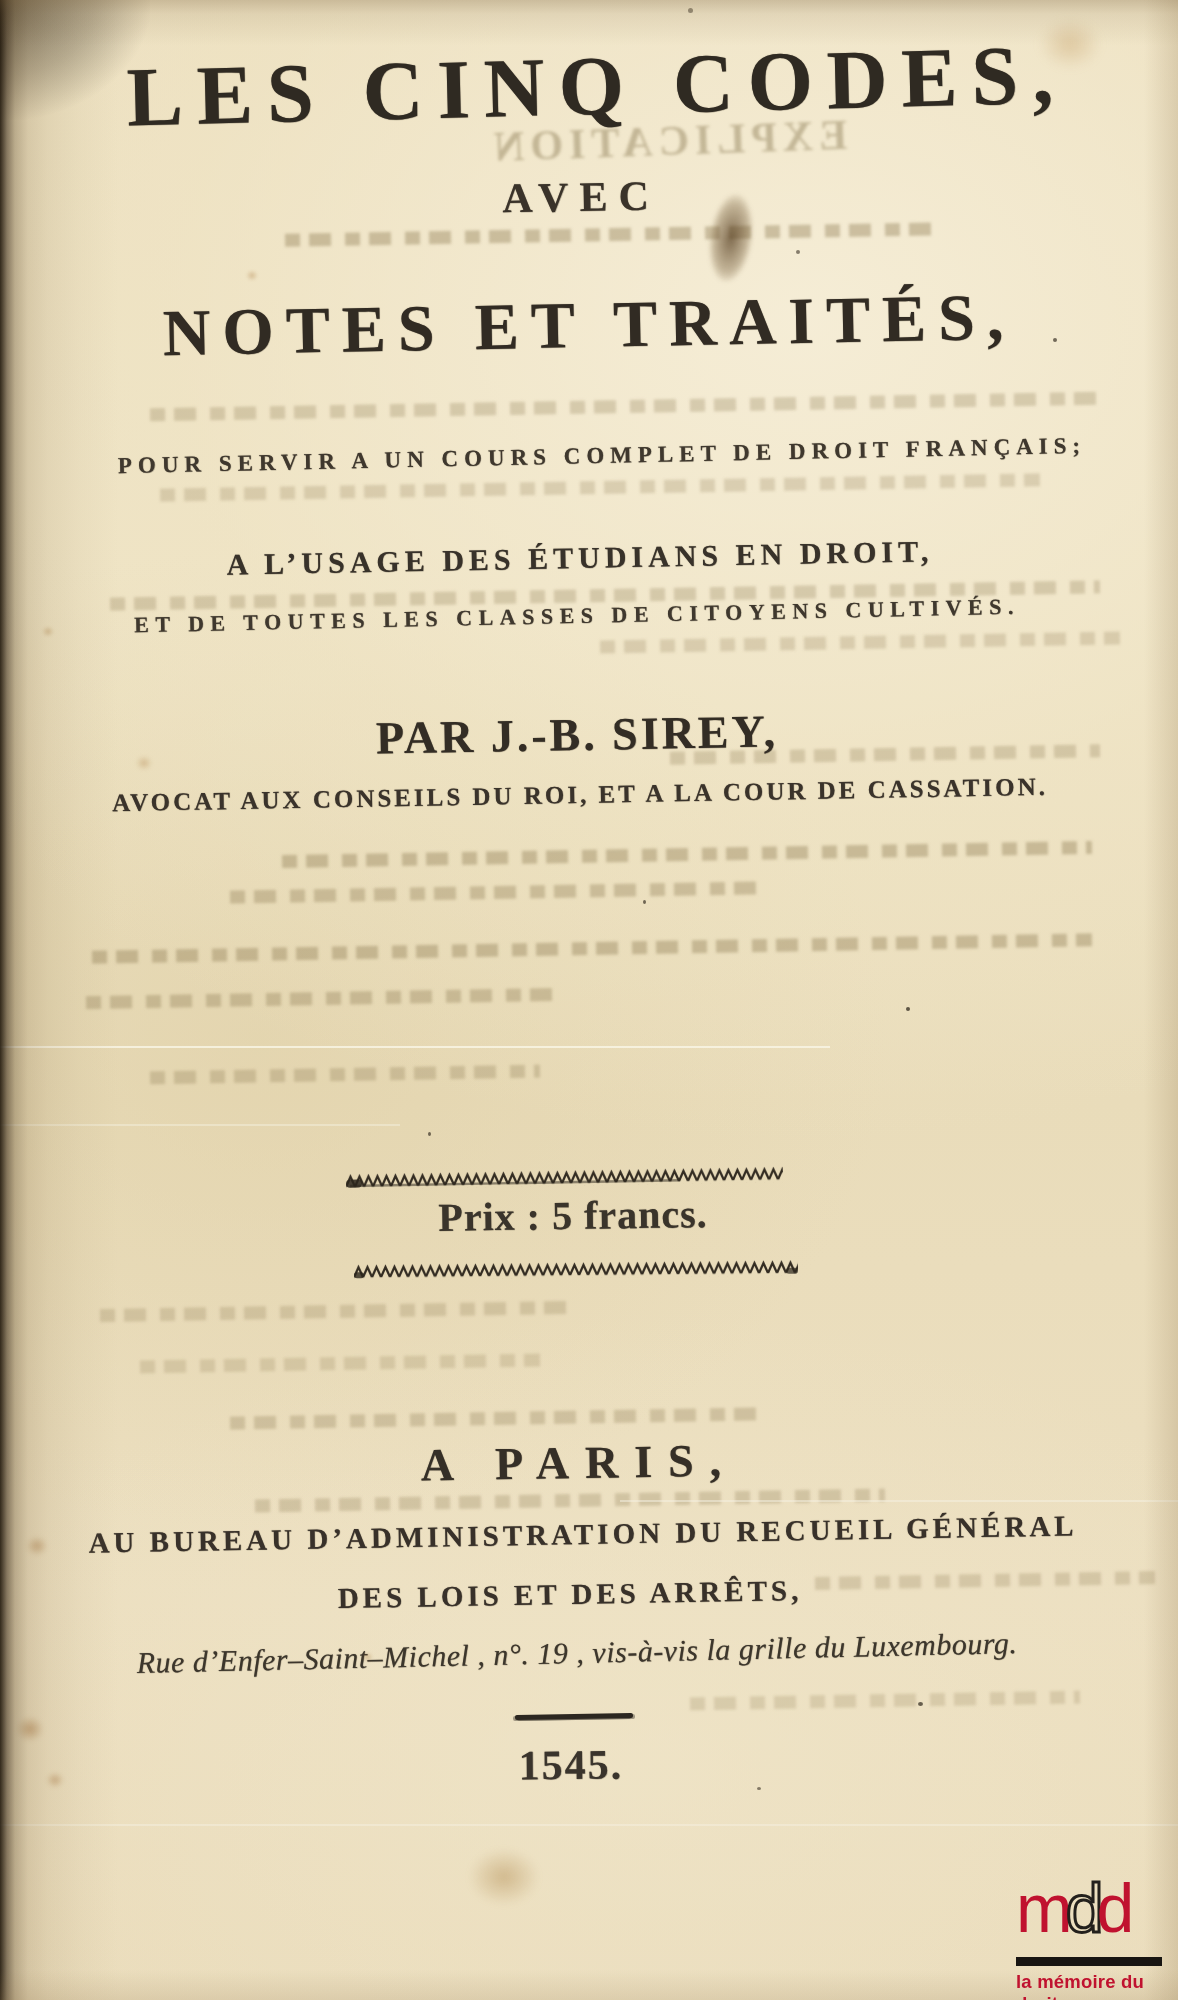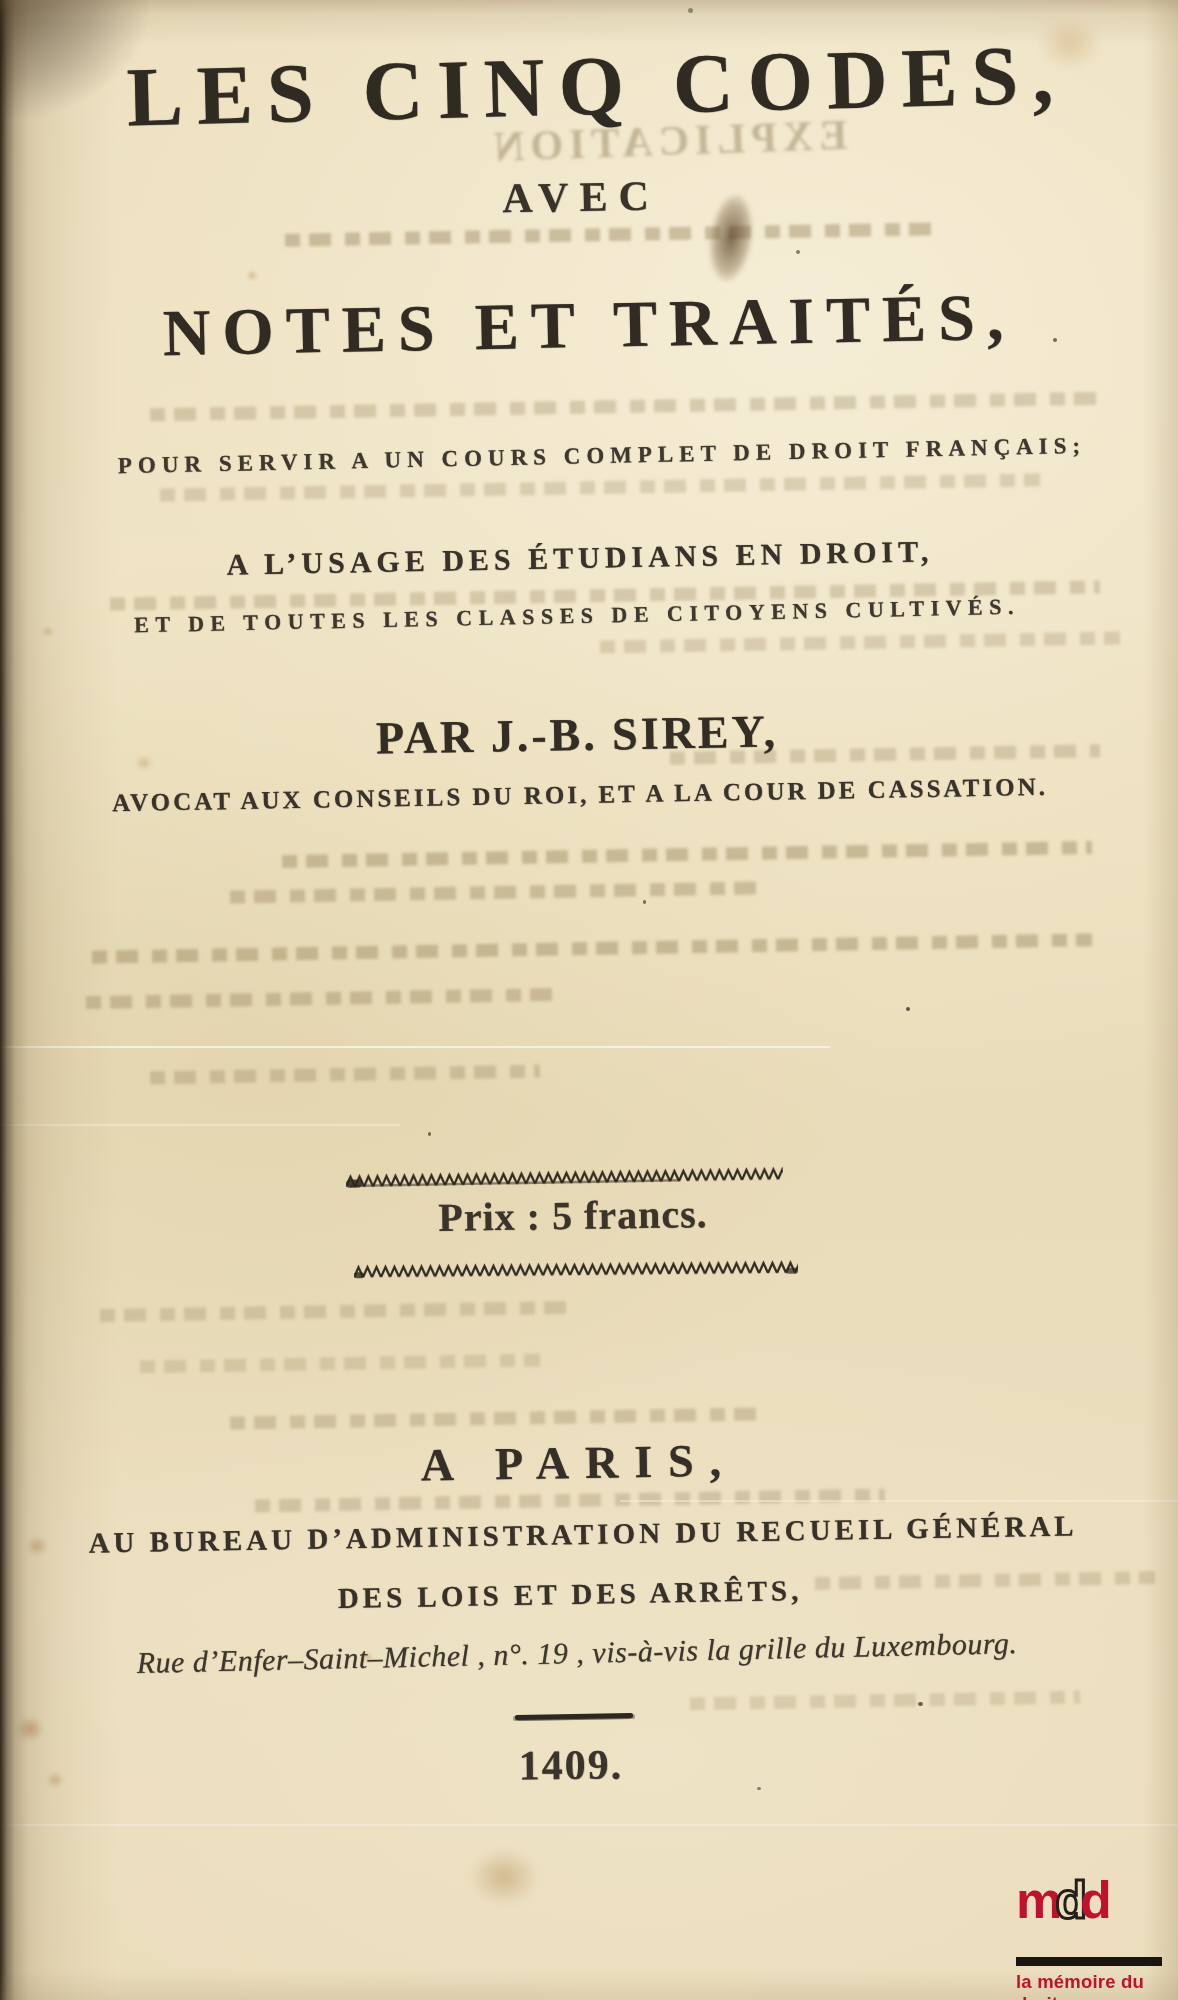--- a/index.html
+++ b/index.html
@@ -48,22 +48,22 @@
   }
   .crease{position:absolute;height:2px;filter:blur(0.6px);}
   .stain{position:absolute;border-radius:50%;}
   .speck{position:absolute;border-radius:50%;background:#3a3226;}
   .squig{position:absolute;transform:rotate(-1deg);}
   .rule-short{position:absolute;background:#2c2720;border-radius:2px;
     box-shadow:2px 1px 0 rgba(44,39,32,0.4), -2px 1px 0 rgba(44,39,32,0.4);}
 
   
   .mdd{position:absolute;left:1016px;top:1876px;width:162px;}
-  .mdd-letters{font-family:"Liberation Sans","DejaVu Sans",sans-serif;font-weight:700;
-    font-size:52px;line-height:0.95;letter-spacing:-7px;height:80px;}
+  .mdd-letters{font-family:"Liberation Sans","DejaVu Sans",sans-serif;font-weight:400;
+    font-size:68px;line-height:0.95;letter-spacing:-7px;height:80px;}
   .mdd-letters .red{color:var(--brand,#c0122f);}
   .mdd-letters .outline{color:rgba(0,0,0,0);-webkit-text-stroke:3px #23201c;}
   .mdd-bar{width:146px;height:9px;background:#181512;margin-top:1px;}
   .mdd-tag{font-family:"Liberation Sans","DejaVu Sans",sans-serif;font-weight:700;
     font-size:18.5px;color:var(--brand,#c0122f);margin-top:5px;letter-spacing:0.2px;}
 </style>
 </head>
 <body>
 
 <div class="page">
@@ -131,21 +131,21 @@
   <div class="ln" style="--t:1440px;--fs:46px;--ls:16px;--off:-10px;--rot:-0.9deg;--c:#352f27">A PARIS,</div>
 
   <div class="ln" style="--t:1520px;--fs:29px;--ls:4px;--off:-6px;--rot:-1deg;--c:#38312a">AU BUREAU D’ADMINISTRATION DU RECUEIL GÉNÉRAL</div>
 
   <div class="ln" style="--t:1580px;--fs:29px;--ls:4px;--off:-19px;--rot:-1deg;--c:#38312a">DES LOIS ET DES ARRÊTS,</div>
 
   <div class="ln it" style="--t:1638px;--fs:30px;--ls:0.5px;--off:-12px;--rot:-1.3deg;--c:#3c362c">Rue d’Enfer–Saint–Michel , n°. 19 , vis-à-vis la grille du Luxembourg.</div>
 
   <div class="rule-short" style="left:515px;top:1714px;width:118px;height:5px;transform:rotate(-1deg)"></div>
 
-  <div class="ln" style="--t:1744px;--fs:42px;--ls:2px;--off:-18px;--rot:-0.5deg;--c:#3a342c;font-weight:600">1409.</div>
+  <div class="ln" style="--t:1744px;--fs:42px;--ls:2px;--off:-18px;--rot:-0.5deg;--c:#3a342c;font-weight:600">1545.</div>
 
   <div class="stain" style="left:710px;top:194px;width:42px;height:88px;transform:rotate(8deg);filter:blur(2px);
               background:radial-gradient(ellipse, rgba(88,64,34,0.75) 0%, rgba(110,84,48,0.35) 55%, rgba(0,0,0,0) 75%);"></div>
   <div class="stain" style="left:468px;top:1848px;width:72px;height:58px;filter:blur(3px);
               background:radial-gradient(ellipse, rgba(168,126,64,0.4) 0%, rgba(0,0,0,0) 70%);"></div>
   <div class="stain" style="left:1038px;top:18px;width:64px;height:52px;filter:blur(4px);
               background:radial-gradient(ellipse, rgba(190,148,88,0.35) 0%, rgba(0,0,0,0) 70%);"></div>
   <div class="stain" style="left:26px;top:1536px;width:22px;height:20px;filter:blur(2px);background:radial-gradient(ellipse, rgba(164,112,58,0.45), rgba(0,0,0,0) 70%);"></div>
   <div class="stain" style="left:16px;top:1716px;width:28px;height:26px;filter:blur(2px);background:radial-gradient(ellipse, rgba(164,112,58,0.5), rgba(0,0,0,0) 70%);"></div>
   <div class="stain" style="left:46px;top:1772px;width:18px;height:16px;filter:blur(2px);background:radial-gradient(ellipse, rgba(164,112,58,0.45), rgba(0,0,0,0) 70%);"></div>

